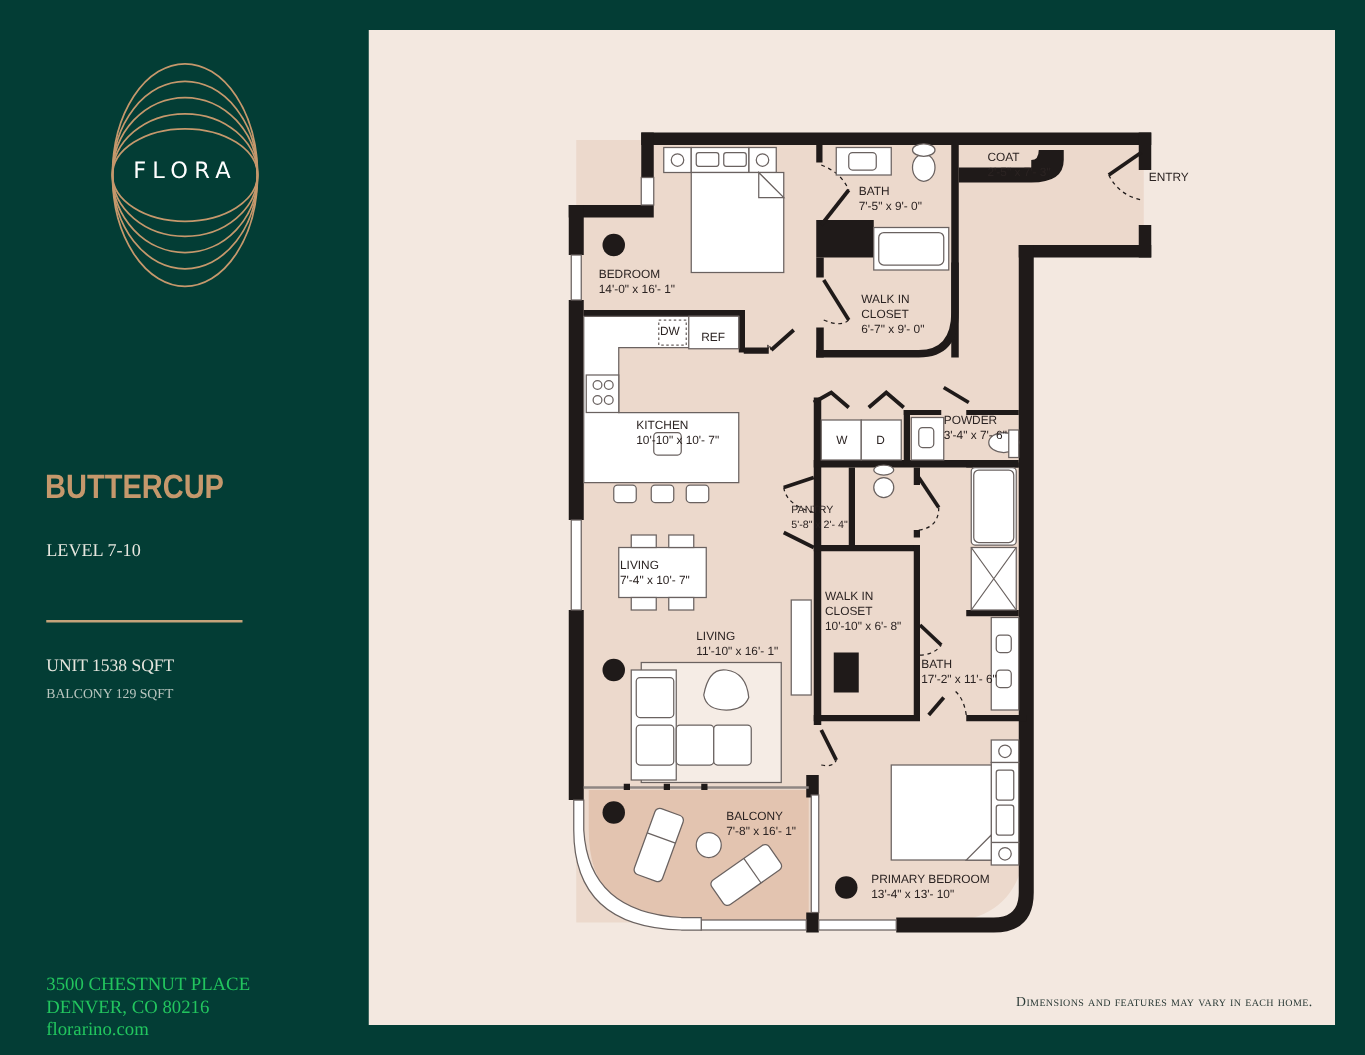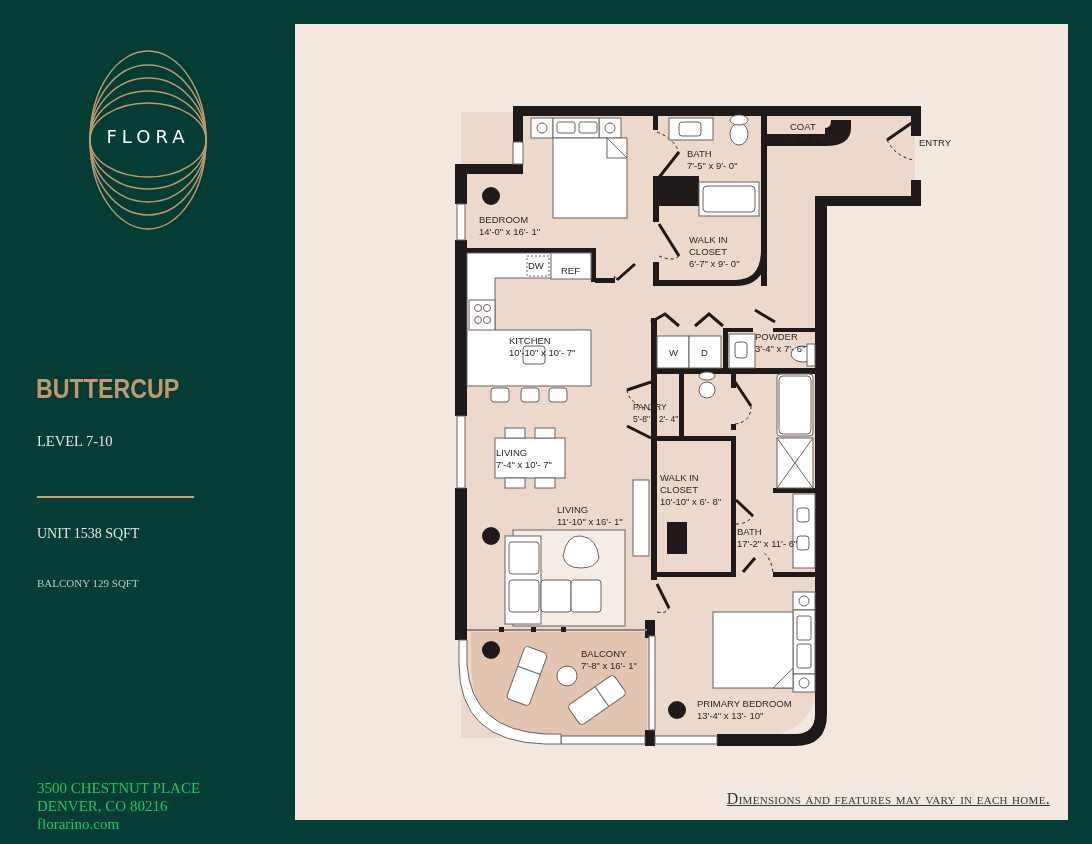--- a/index.html
+++ b/index.html
@@ -32,40 +32,40 @@
     color: #e6e6de; font-size: 14.5px; line-height: 27px;
   }
   .divider {
     position: absolute; left: 37px; top: 496px; width: 157px; height: 2px;
     background: #c5a37a;
   }
   .unit-size {
     position: absolute; left: 37px; top: 526px; color: #e6e6de; font-size: 14px;
   }
   .balcony-size {
-    position: absolute; left: 37px; top: 549px; color: #b9c6bf; font-size: 11px; margin-top: 28px;
+    position: absolute; left: 37px; top: 549px; color: #b9c6bf; font-size: 11px;
   }
   .address {
     position: absolute; left: 37px; top: 759px; color: #22c55e; font-size: 15px;
     line-height: 18px;
     margin-top: 20px;
   }
   .panel {
     position: absolute; left: 295px; top: 24px; width: 773px; height: 796px;
     background: #f3e8e0;
   }
   .plan-svg { position: absolute; left: 0; top: 0; }
   .room-label {
     position: absolute; font-family: "Liberation Sans", sans-serif;
     font-size: 9.5px; color: #2b2322; line-height: 12px;
     white-space: nowrap;
   }
   .disclaimer {
     position: absolute; right: 18px; bottom: 12px;
-    color: #2d3c38; font-size: 16px; font-variant: small-caps; letter-spacing: 0.3px; text-decoration: underline;
+    color: #2d3c38; font-size: 11px; font-variant: small-caps; letter-spacing: 0.3px;
   }
 </style>
 </head>
 <body>
 
 <div class="sidebar">
   <div class="logo">
     <svg width="124" height="184" viewBox="0 0 124 184">
       <g fill="none" stroke="#c5986c" stroke-width="1.4">
         <ellipse cx="62" cy="92" rx="58" ry="89"></ellipse>

